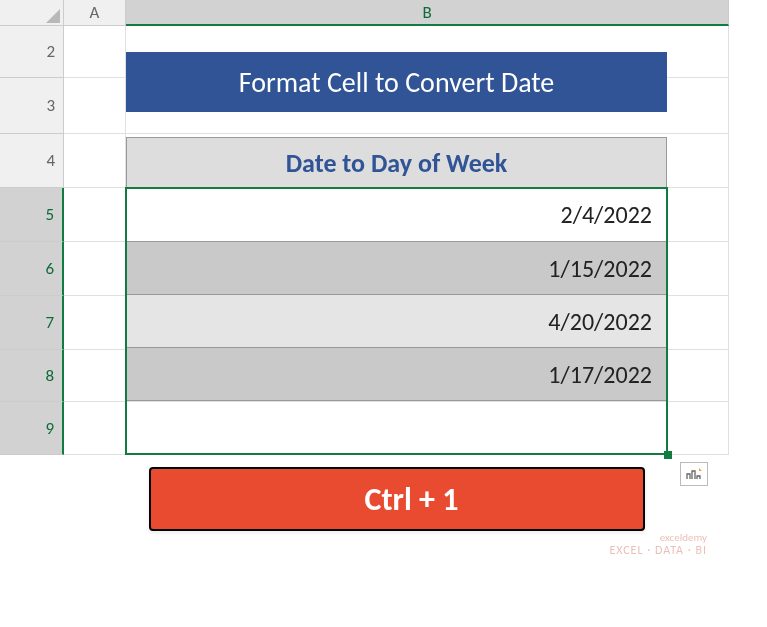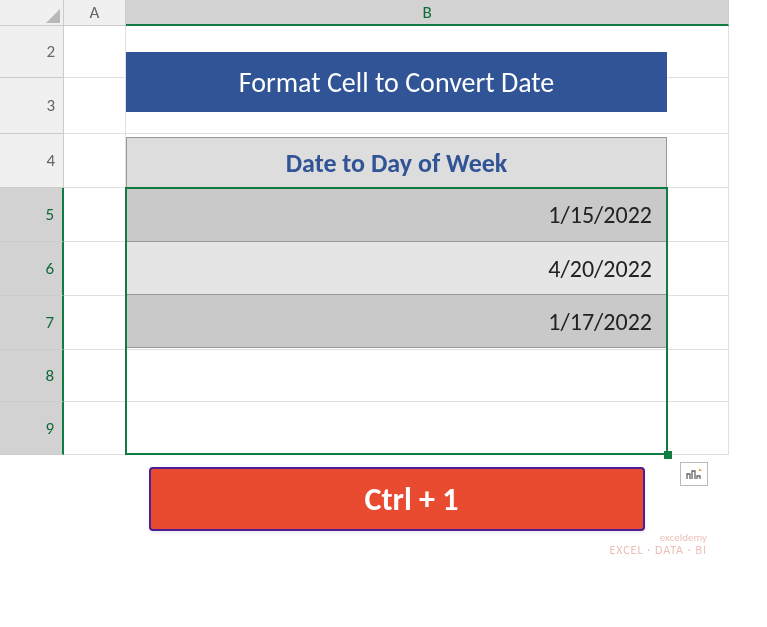--- a/index.html
+++ b/index.html
@@ -140,21 +140,21 @@
     align-items: center;
     justify-content: center;
     z-index: 6;
   }
   .quick-analysis svg { display: block; }
   .shortcut-badge {
     position: absolute;
     left: 149px; top: 467px;
     width: 496px; height: 64px;
     background: #e84b30;
-    border: 2px solid #4c1d95;
+    border: 2px solid #000000;
     border-radius: 4px;
     color: #fff;
     font-weight: bold;
     font-size: 32px;
     display: flex;
     align-items: center;
     justify-content: center;
     z-index: 10;
     box-shadow: 0 2px 4px rgba(0,0,0,0.08);
     padding-left: 29px;
@@ -229,20 +229,21 @@
       <div class="cell cell-b"></div>
     </div>
 </div>
 
 <div class="title-underline"></div>
 <div class="title-banner">Format Cell to Convert Date</div>
 
 <div class="table-box">
   <div class="table-header">Date to Day of Week</div>
   <div>
+    <div class="data-row" style="background:#fff">2/4/2022</div>
     <div class="data-row" style="background:#c9c9c9">1/15/2022</div>
     <div class="data-row" style="background:#e5e5e5">4/20/2022</div>
     <div class="data-row" style="background:#c9c9c9">1/17/2022</div>
   </div>
 </div>
 
 <div class="selection-border" style="left:125px; top:187px; width:543px; height:268px;"></div>
 <div class="selection-handle" style="left:664px; top:451px;"></div>
 
 <div class="quick-analysis" style="left:680px; top:462px;">

